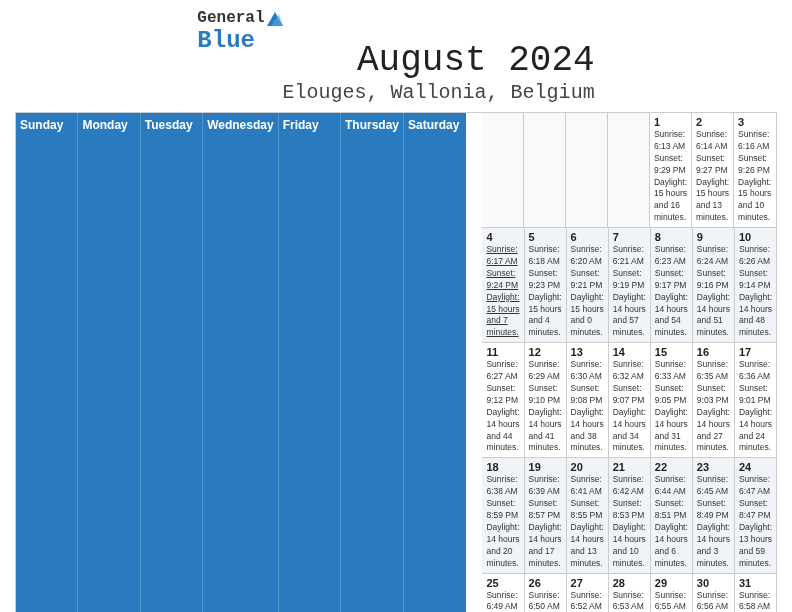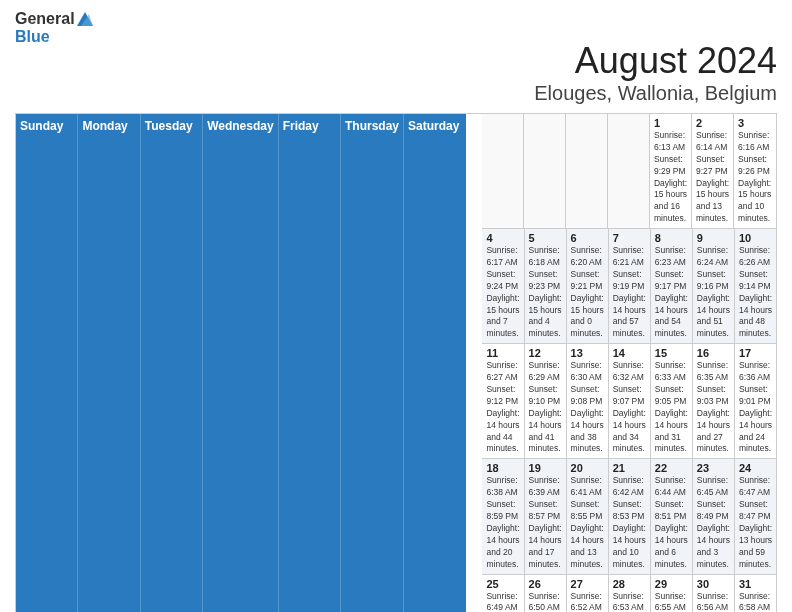--- a/index.html
+++ b/index.html
@@ -12,40 +12,41 @@
     }
     .page {
       width: 792px;
       height: 612px;
       padding: 10px 15px;
       display: flex;
       flex-direction: column;
     }
     .header {
       display: flex;
-      justify-content: space-between;
+      justify-content: center;
       align-items: flex-start;
       margin-bottom: 8px;
+      font-family: Liberation Mono, monospace;
     }
     .logo {
       display: flex;
       flex-direction: column;
       align-items: flex-start;
       font-size: 18px;
       font-weight: bold;
       line-height: 1.1;
     }
     .logo-general {
       color: #333;
       font-size: 16px;
       font-weight: bold;
     }
     .logo-blue {
       color: #2a7abf;
-      font-size: 16px;
+      font-size: 24px;
       font-weight: bold;
     }
     .logo-icon {
       display: inline-block;
       width: 16px;
       height: 14px;
       margin-left: 2px;
       vertical-align: middle;
     }
     .logo-row {
@@ -182,21 +183,21 @@
           <div class="cal-cell">
             <div class="day-num">3</div>
             <div class="sun-info" style="white-space: pre-line;">Sunrise: 6:16 AM
 Sunset: 9:26 PM
 Daylight: 15 hours and 10 minutes.</div>
           </div>
         </div>
         <div class="cal-week">
           <div class="cal-cell alt-row">
             <div class="day-num">4</div>
-            <div class="sun-info" style="white-space: pre-line;">Sunrise: 6:17 AM
+            <div class="sun-info" style="white-space: pre-line; text-decoration: underline;">Sunrise: 6:17 AM
 Sunset: 9:24 PM
 Daylight: 15 hours and 7 minutes.</div>
           </div>
           <div class="cal-cell alt-row">
             <div class="day-num">5</div>
             <div class="sun-info" style="white-space: pre-line;">Sunrise: 6:18 AM
 Sunset: 9:23 PM
 Daylight: 15 hours and 4 minutes.</div>
           </div>
           <div class="cal-cell alt-row">

